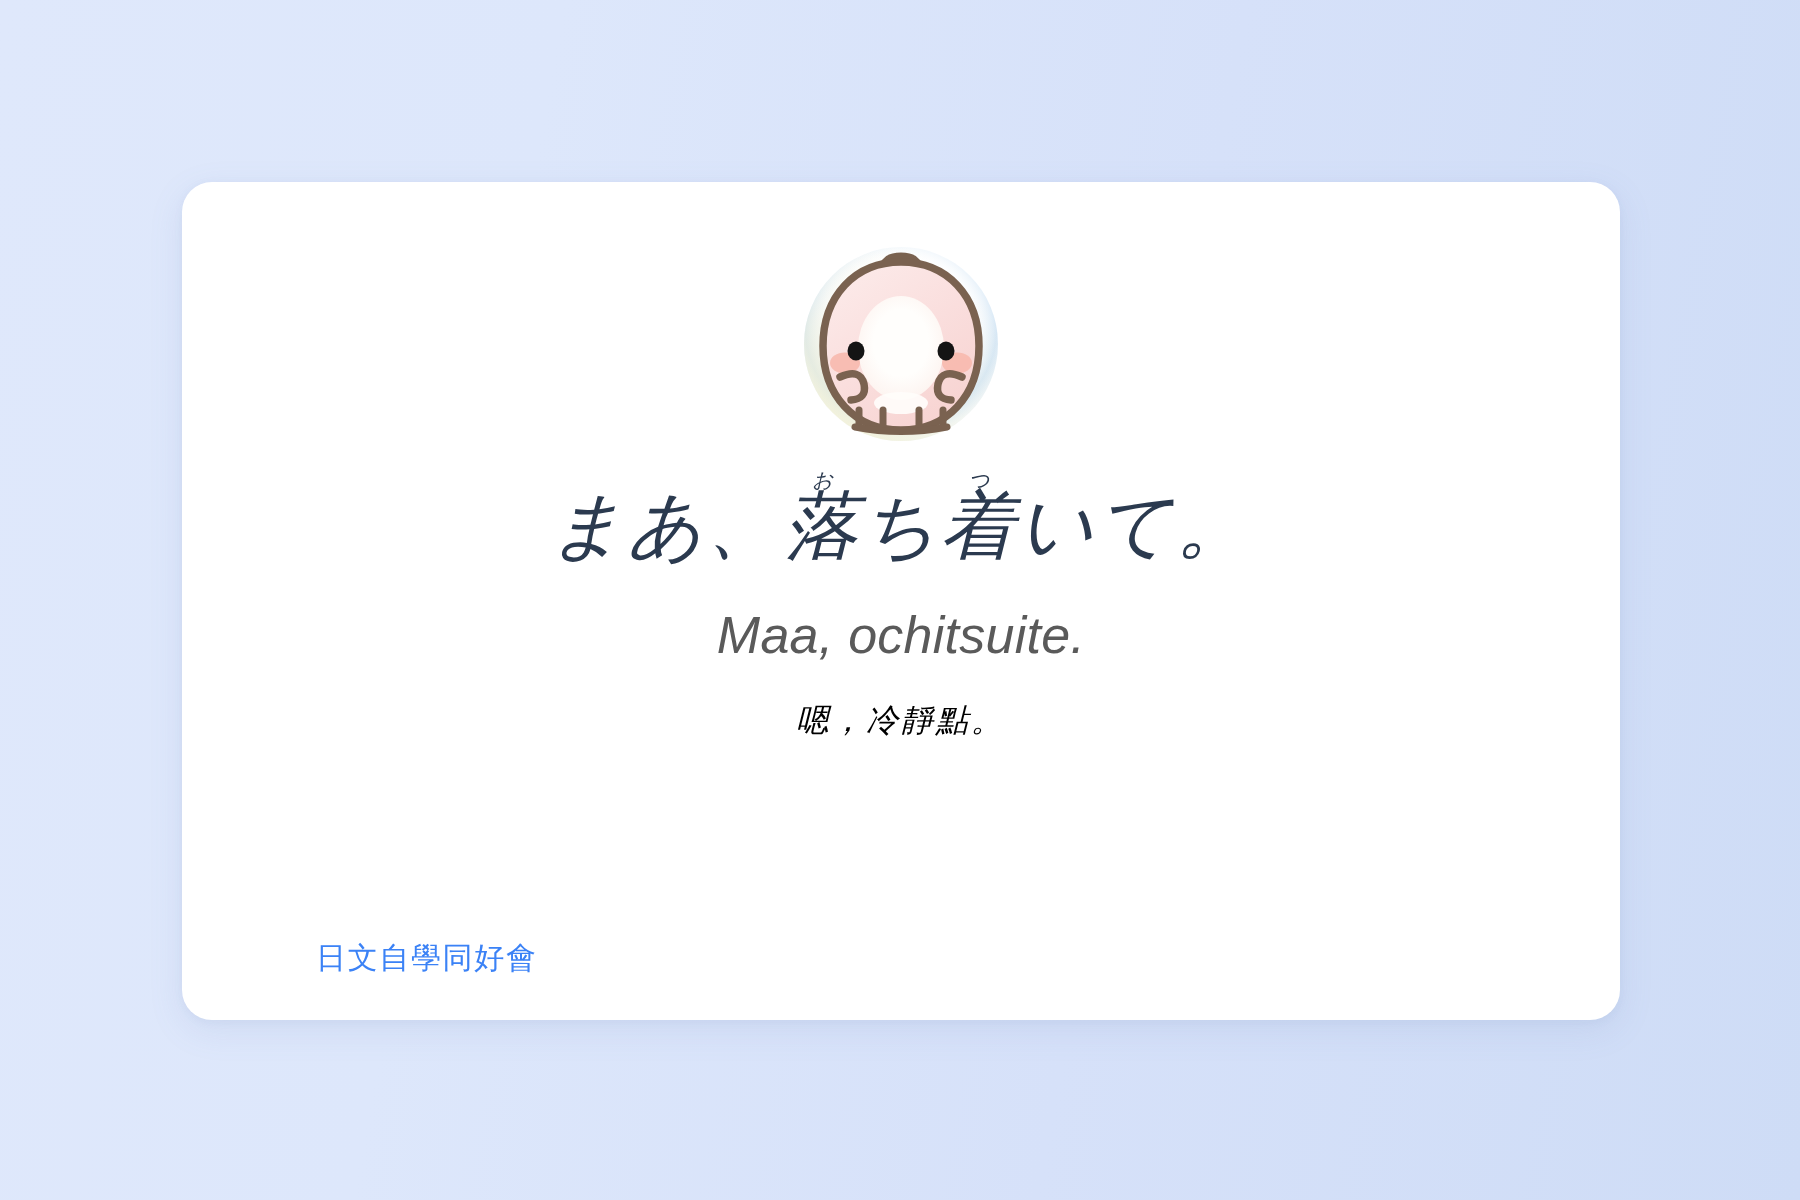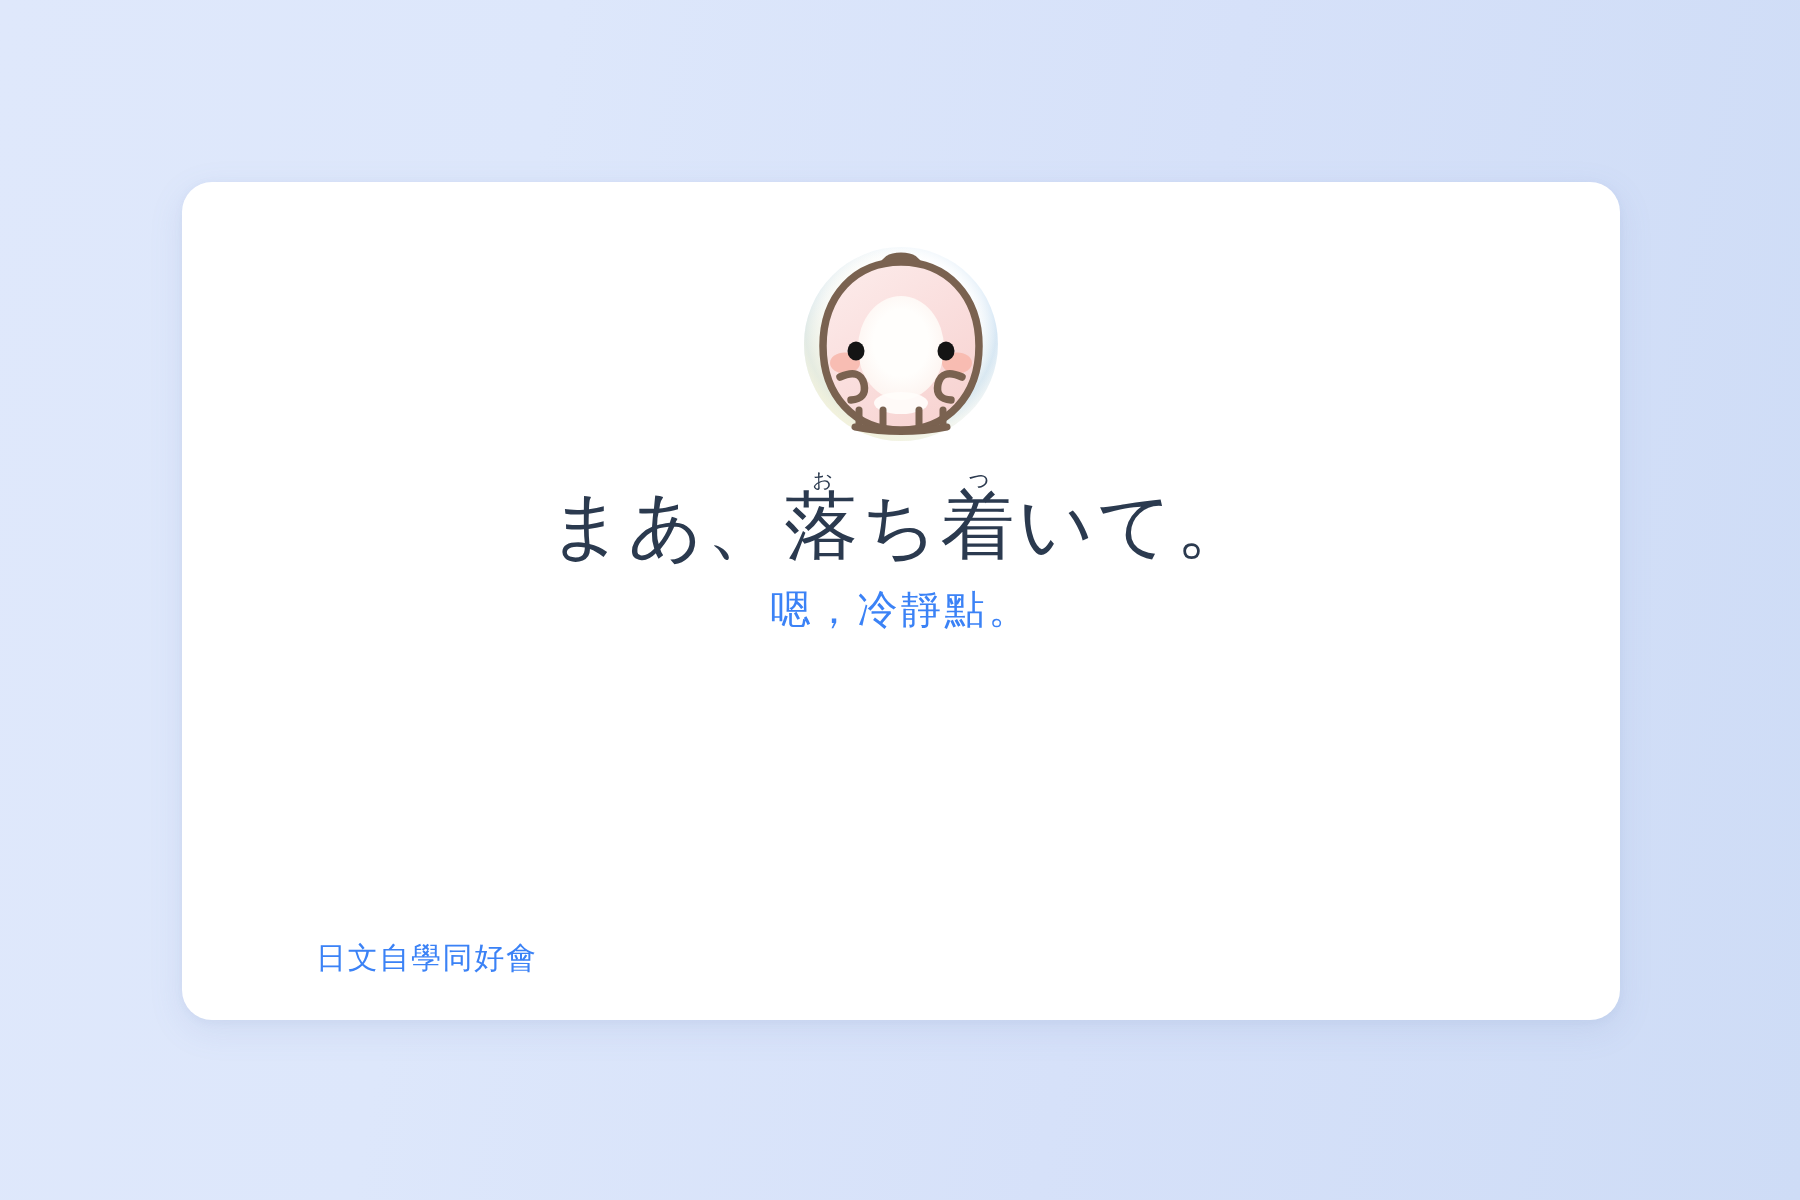--- a/index.html
+++ b/index.html
@@ -58,20 +58,21 @@
     height: 208px;
   }
 
   
   .text-block {
     position: absolute;
     left: 0;
     right: 0;
     top: 288px;
     text-align: center;
+    font-style: italic;
   }
 
   .jp-line {
     color: #2b3a4f;
     font-size: 74px;
     line-height: 1.06;
     letter-spacing: 0.045em;
     white-space: nowrap;
     font-weight: 400;
   }
@@ -91,23 +92,23 @@
   .romaji {
     margin-top: 42px;
     color: #5a5a5a;
     font-size: 52px;
     line-height: 1.1;
     font-weight: 400;
     letter-spacing: 0.005em;
   }
 
   .translation {
-    margin-top: 20px;
-    color: #3b82f6;
-    font-size: 40px;
+    margin-top: 36px;
+    color: #000000;
+    font-size: 32px;
     line-height: 1.2;
     font-weight: 400;
     letter-spacing: 0.09em;
   }
 
   
   .footer {
     position: absolute;
     left: 134px;
     bottom: 44px;
@@ -183,20 +184,21 @@
         </svg>
       </div>
     </div>
 
     <div class="text-block">
 
       <div class="jp-line">
         <span>ま</span><span>あ</span><span>、</span><ruby><span>落</span><rt>お</rt></ruby><span>ち</span><ruby><span>着</span><rt>つ</rt></ruby><span>い</span><span>て</span><span>。</span>
       </div>
 
+      <div class="romaji">Maa, ochitsuite.</div>
 
       <div class="translation">嗯，冷靜點。</div>
 
     </div>
 
     <div class="footer">日文自學同好會</div>
 
   </div>
 </div>
 

